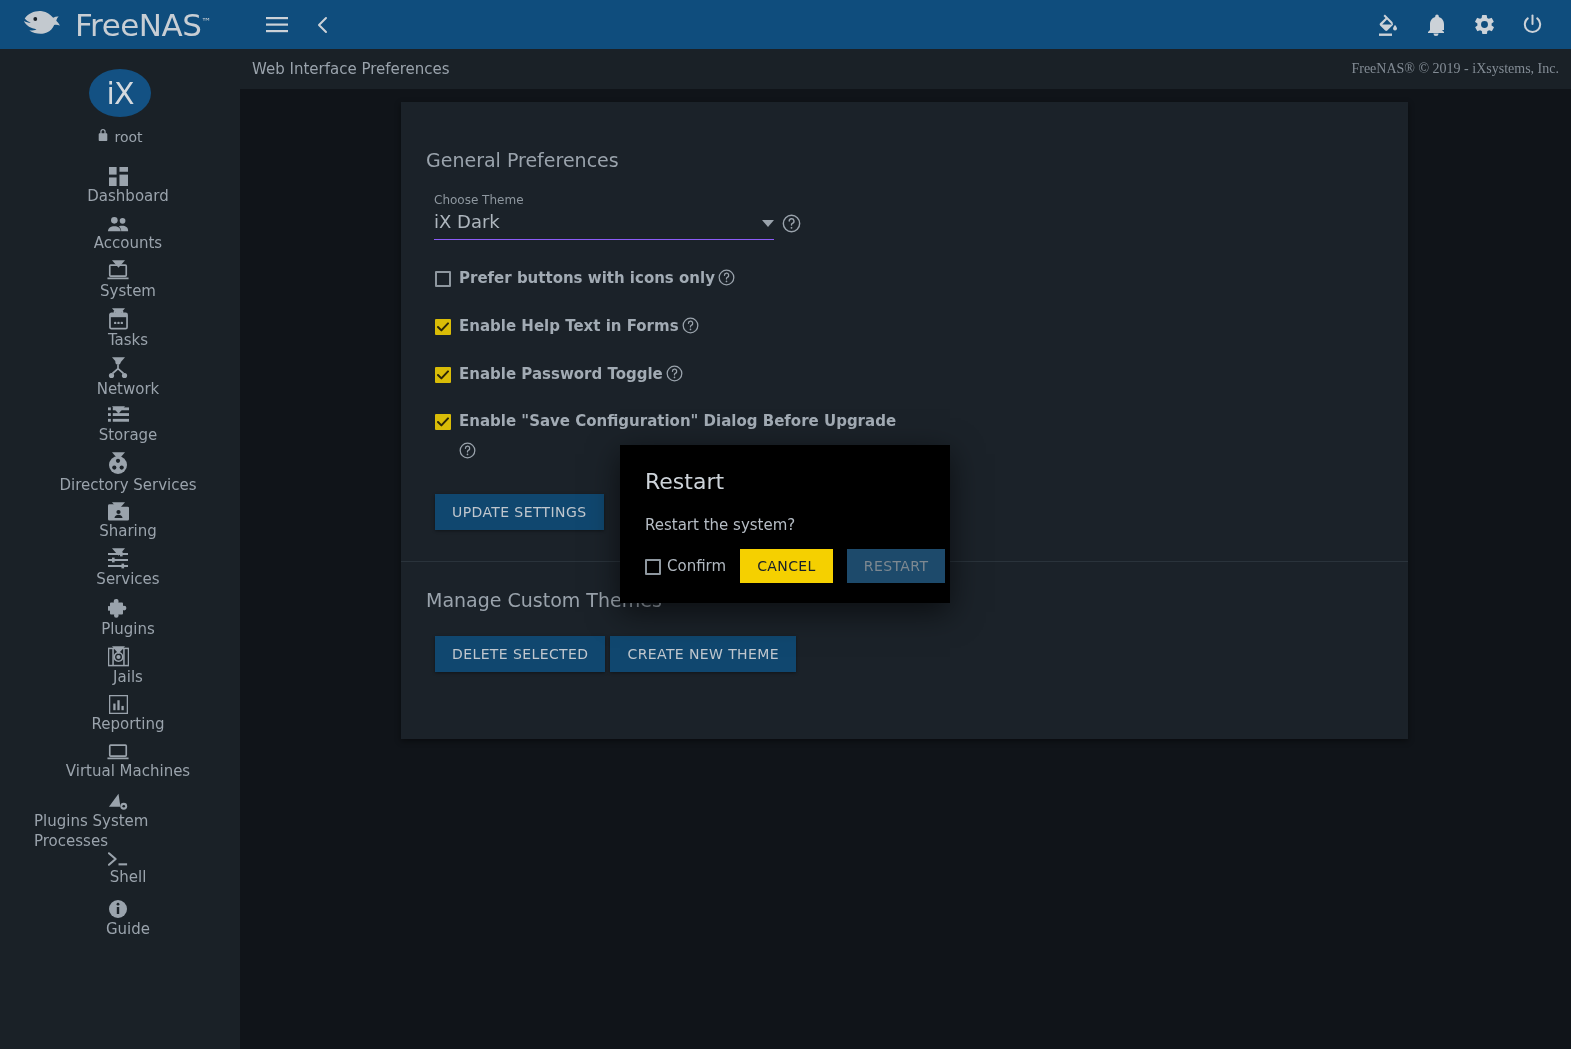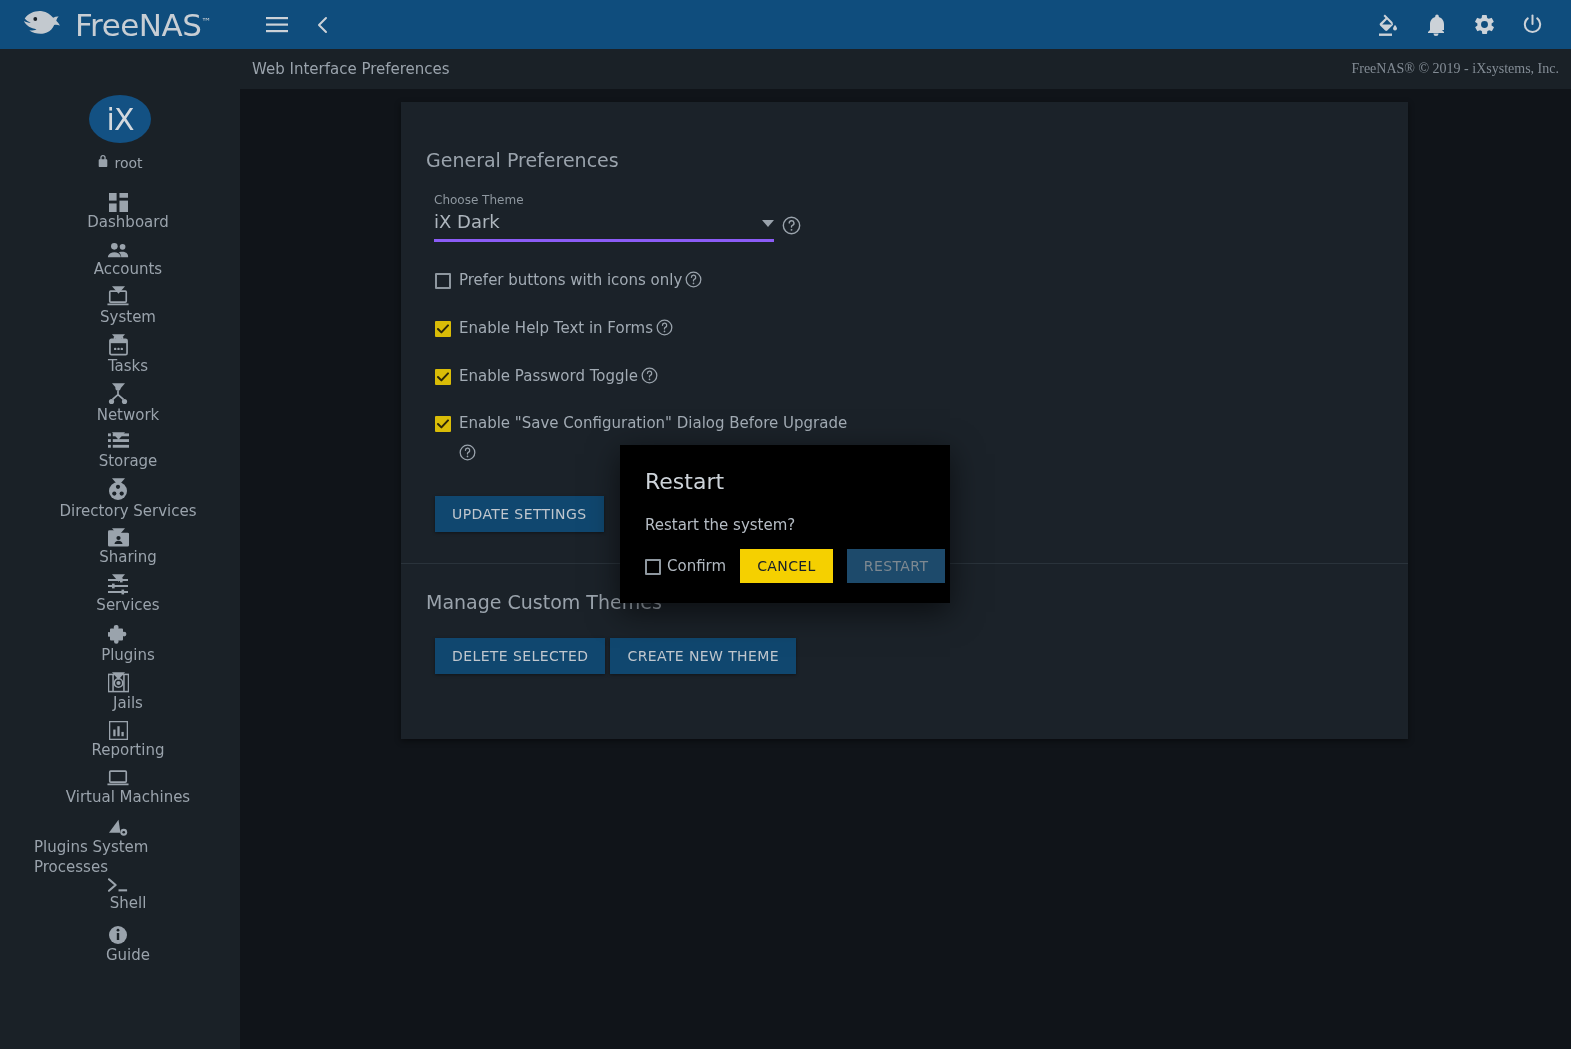--- a/index.html
+++ b/index.html
@@ -44,21 +44,21 @@
   .topbar-right { display: flex; align-items: center; gap: 14px; padding-right: 22px; }
 
   
   .sidebar {
     position: absolute; left: 0; top: 49px;
     width: 240px; height: 1000px;
     background: #1a2127;
     overflow: hidden;
     z-index: 20;
   }
-  .profile { padding-top: 30px; text-align: right; margin-top: 16px; }
+  .profile { padding-top: 20px; text-align: right; }
   .avatar {
     width: 62px; height: 48px; margin: 0 auto;
     background: #135183;
     border-radius: 50%;
     display: flex; align-items: center; justify-content: center;
   }
   .avatar-text {
     font-size: 30px; color: #d4d9de; letter-spacing: -1px;
     font-family: "DejaVu Sans", "Liberation Sans", sans-serif;
   }
@@ -112,21 +112,21 @@
   }
   .section-title {
     font-size: 19px; color: #9aa3ac;
     padding: 47px 0 0 25px; font-weight: 400;
   }
 
   .field { margin: 22px 0 0 33px; display: flex; align-items: flex-end; gap: 8px; }
   .select-wrap { width: 340px; position: relative; }
   .field-label { font-size: 12px; color: #8e979f; margin-bottom: 4px; }
   .select-box {
-    border-bottom: 3px solid #8b5cf6;
+    border-bottom: 1px solid #8b5cf6;
     display: flex; align-items: center; justify-content: space-between;
     padding-bottom: 7px; cursor: pointer;
   }
   .select-value { font-size: 18px; color: #aeb6be; }
   .help-icon { cursor: pointer; color: #9aa3ac; margin-bottom: 3px; }
 
   .check-row {
     margin: 29px 0 0 34px;
     display: flex; align-items: flex-start; gap: 8px;
     font-size: 15px; color: #a2abb4;
@@ -134,21 +134,21 @@
   }
   .cbox {
     width: 16px; height: 16px; flex: none; margin-top: 2px;
     border: 2px solid #8e979f; background: transparent;
     cursor: pointer; border-radius: 1px;
   }
   .cbox.on {
     background: #d9bc07; border-color: #d9bc07;
     display: flex; align-items: center; justify-content: center;
   }
-  .check-label { line-height: 1.25; }
+  .check-label { line-height: 1.25; font-weight: bold; }
   .inline-help { display: inline-flex; align-items: center; margin-left: 3px; vertical-align: -3px; }
 
   .btn {
     display: inline-flex; align-items: center; justify-content: center;
     height: 36px; padding: 0 17px;
     background: #10476f; color: #c0c7ce;
     font-size: 14px; letter-spacing: .4px;
     cursor: pointer; border: none;
     font-family: "DejaVu Sans", "Liberation Sans", sans-serif;
     box-shadow: 0 1px 3px rgba(0,0,0,.4);

